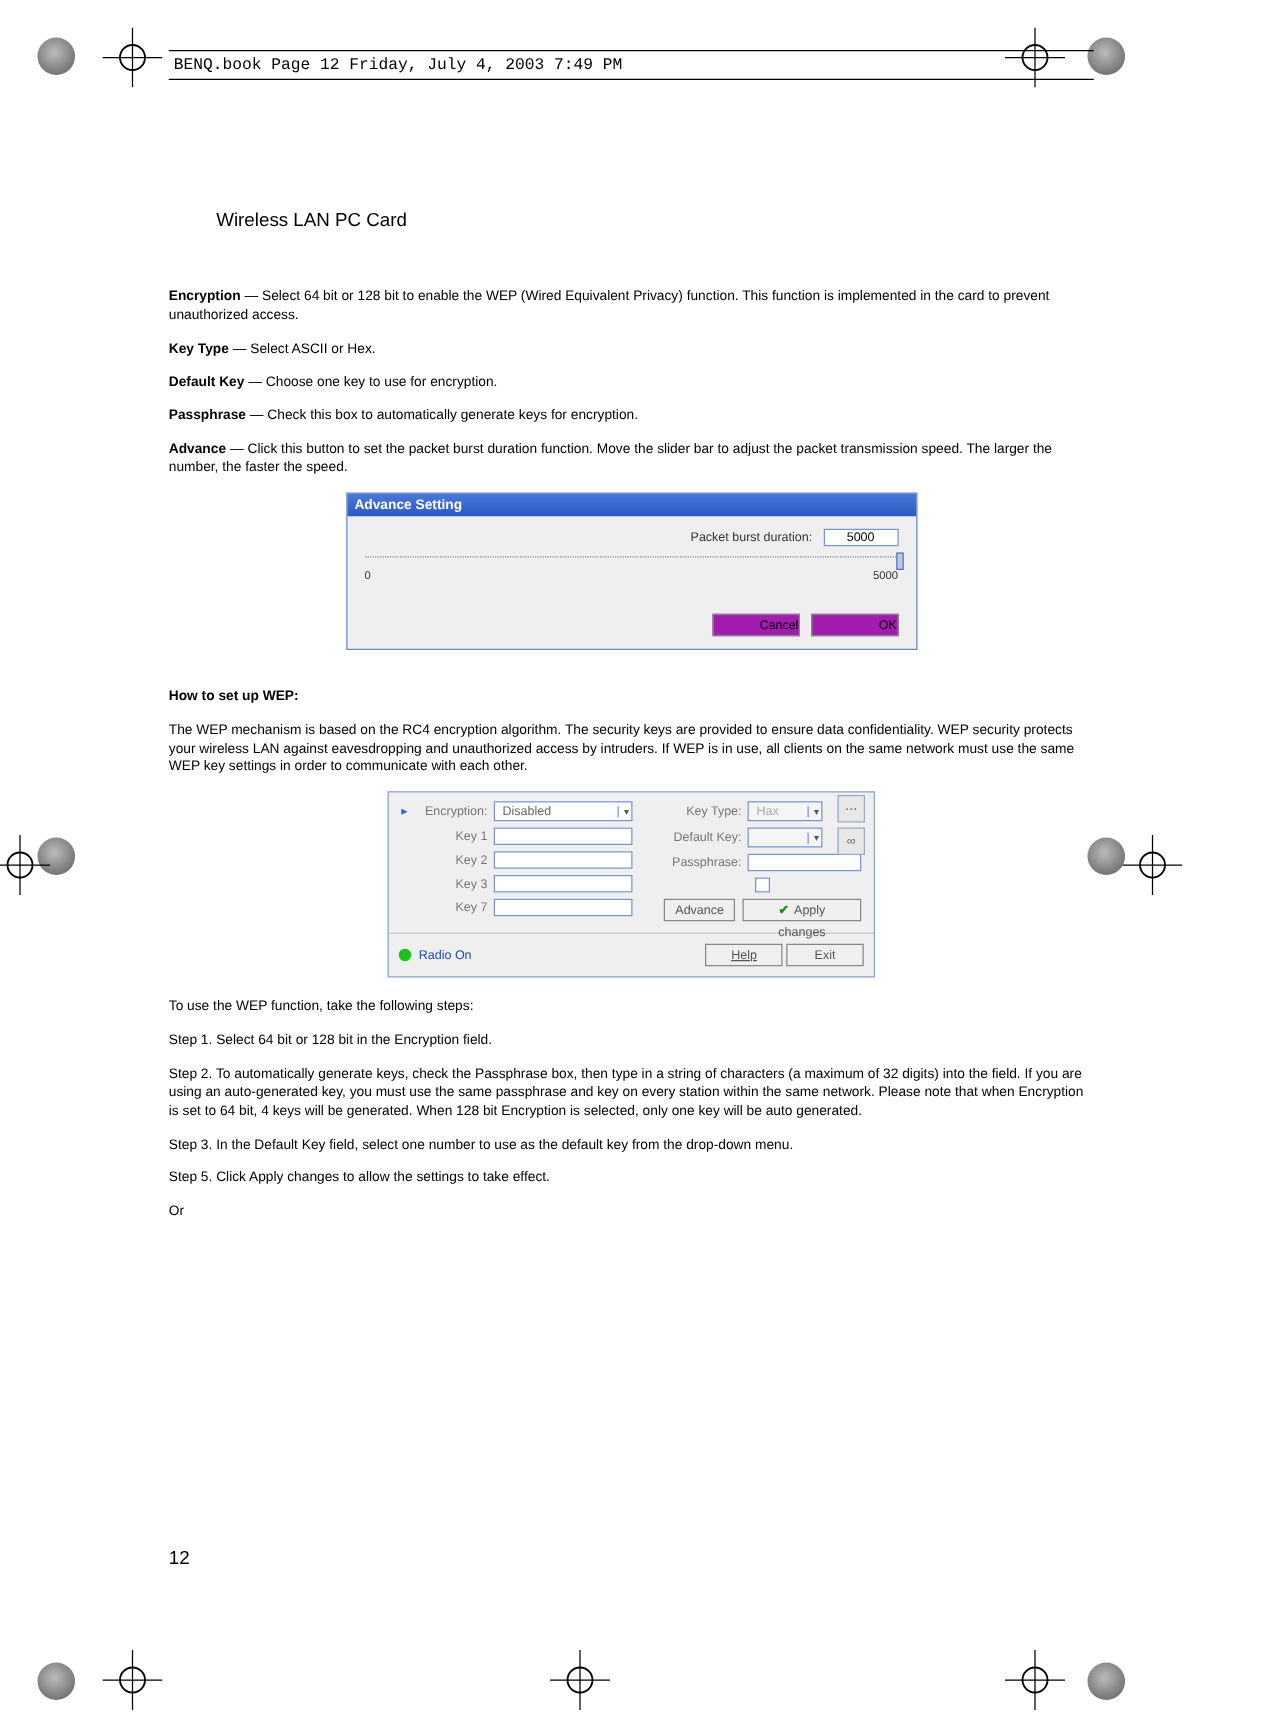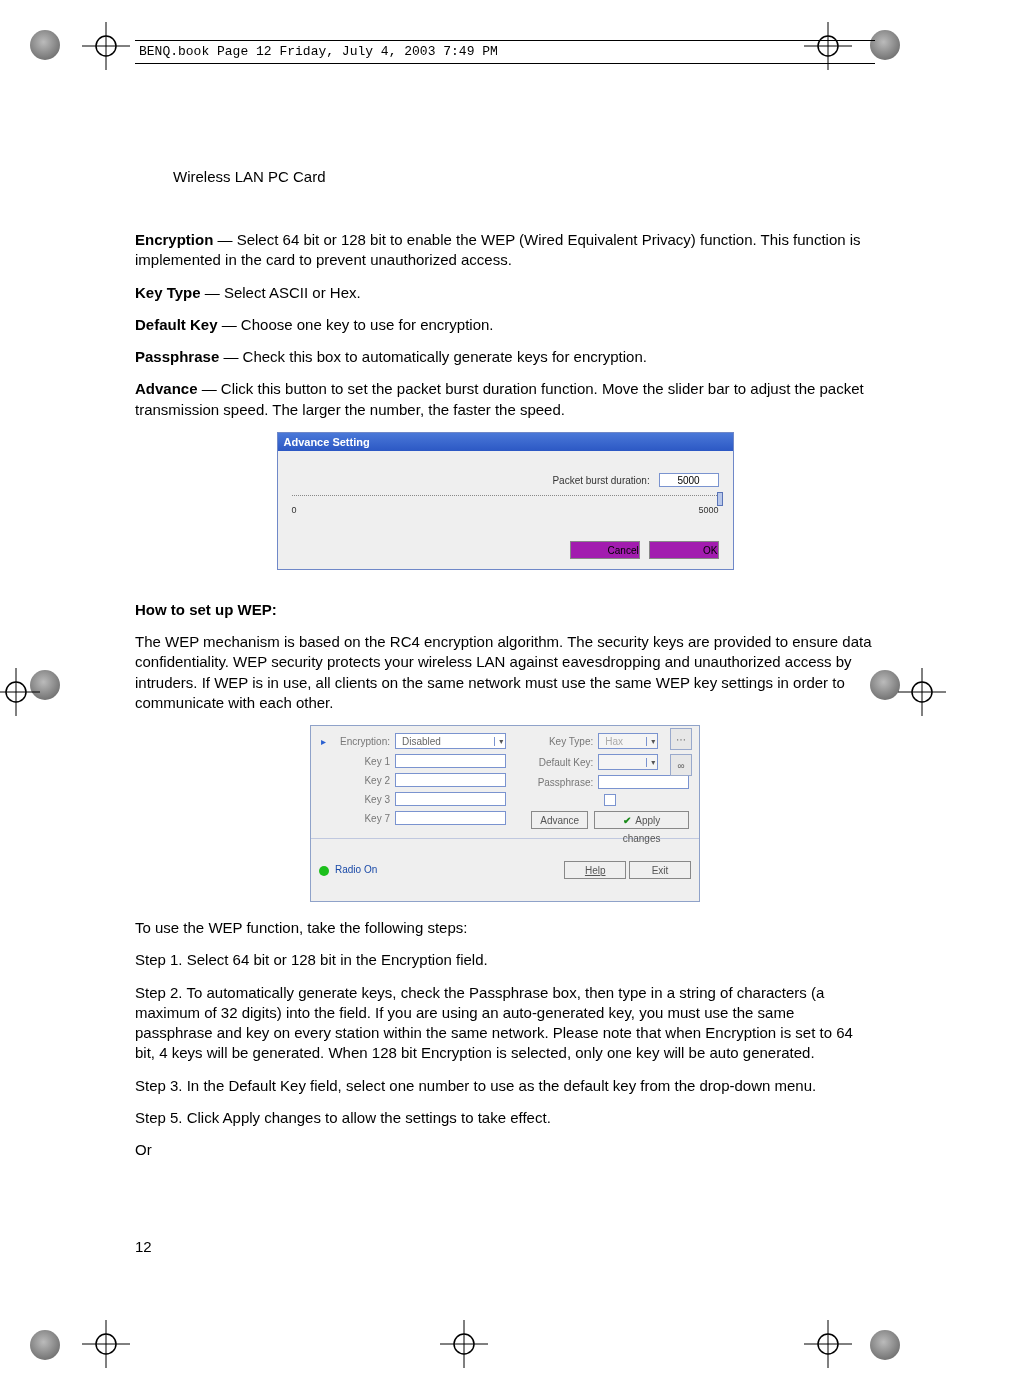--- a/index.html
+++ b/index.html
@@ -63,42 +63,42 @@
     left: 135px;
     width: 740px;
     margin-top: 43px;
   }
   .running-head {
     font-size: 15px;
     margin-bottom: 45px;
     padding-left: 38px;
   }
   p.body {
-    font-size: 15px;
+    font-size: 11px;
     line-height: 1.35;
     margin-bottom: 12px;
   }
   .bold { font-weight: bold; }
 
   
   .fig1 {
     width: 457px;
     margin: 4px auto 30px auto;
     border: 1px solid #6f88c8;
     background: #efefef;
     font-size: 10px;
   }
   .fig1 .titlebar {
     background: linear-gradient(#4a78d8, #2c58c4);
     color: #fff;
     font-weight: bold;
     padding: 3px 6px;
     font-size: 11px;
   }
-  .fig1 .inner { padding: 22px 14px 10px 14px; }
+  .fig1 .inner { padding: 10px 14px 10px 14px; }
   .fig1 .row1 { text-align: right; margin-bottom: 8px; }
   .fig1 .row1 .lbl { font-size: 10px; color:#333; margin-right:6px; }
   .fig1 .row1 .val { display:inline-block; border:1px solid #7a93cf; background:#fff; width:60px; height:14px; line-height:14px; text-align:center; font-size:10px; }
   .fig1 .track {
     height: 8px;
     border-top: 1px dotted #888;
     position: relative;
     margin: 6px 0 2px 0;
   }
   .fig1 .thumb {
@@ -139,21 +139,21 @@
   .fig2 .sel .arrow { font-size:8px; color:#555; border-left:1px solid #7a93cf; padding-left:4px; margin-left:4px;}
   .fig2 .sel.disabled { color:#aaa; background:#f5f5f5; }
   .fig2 .btn {
     display:inline-block; height:18px; line-height:18px;
     background:#efefef; border:1px solid #888; font-size:10px; text-align:center;
     padding: 0 8px;
   }
   .fig2 .btn .chk { color:#1a8a1a; font-weight:bold; margin-right:4px; }
   .fig2 .status {
     border-top:1px solid #c0c8df;
-    padding: 22px 8px;
+    padding: 8px 8px;
     display:flex; align-items:center; justify-content:space-between;
   }
   .fig2 .status .led { width:10px;height:10px;border-radius:50%;background:#1cbf1c;display:inline-block;margin-right:6px;vertical-align:middle;}
   .fig2 .status .radio { color:#1a4aa8; }
   .fig2 .iconcol {
     position:absolute; top:2px; right:4px; width:28px; display:flex; flex-direction:column; align-items:center; gap:4px;
   }
   .fig2 .iconcol .ibox { width:22px; height:22px; border:1px solid #99a9cc; background:#e7e7e7; display:flex; align-items:center; justify-content:center; font-size:10px; color:#666;}
   .fig2 .chkbox { width:12px; height:12px; border:1px solid #7a93cf; background:#fff; display:inline-block; }
 

